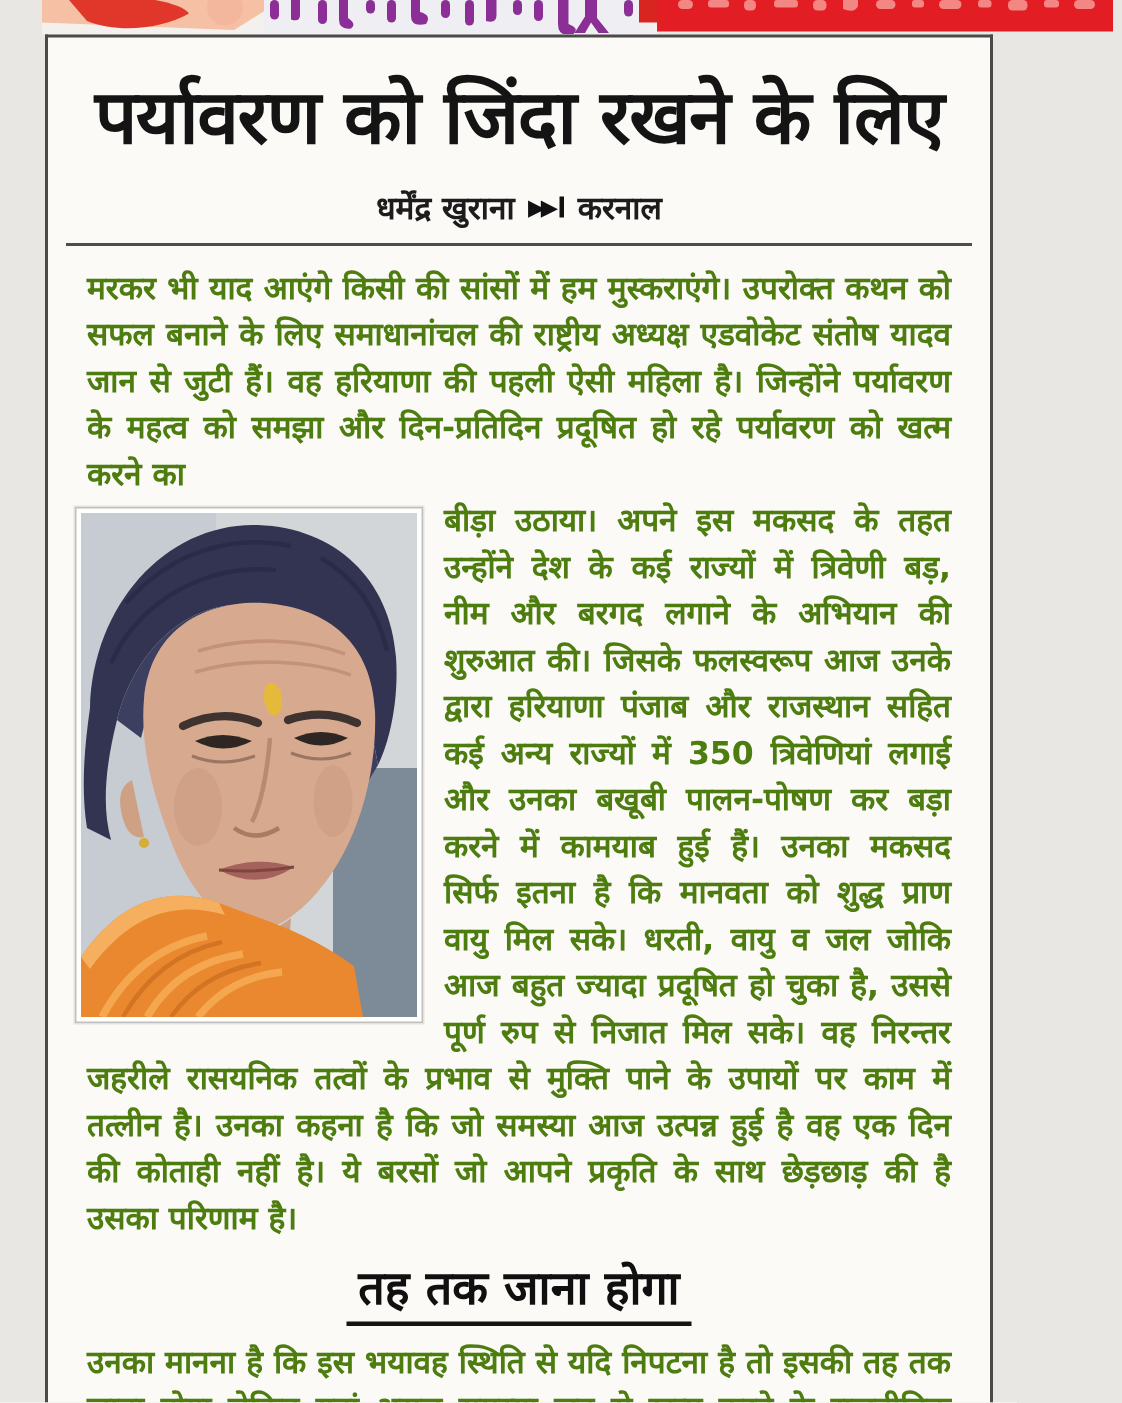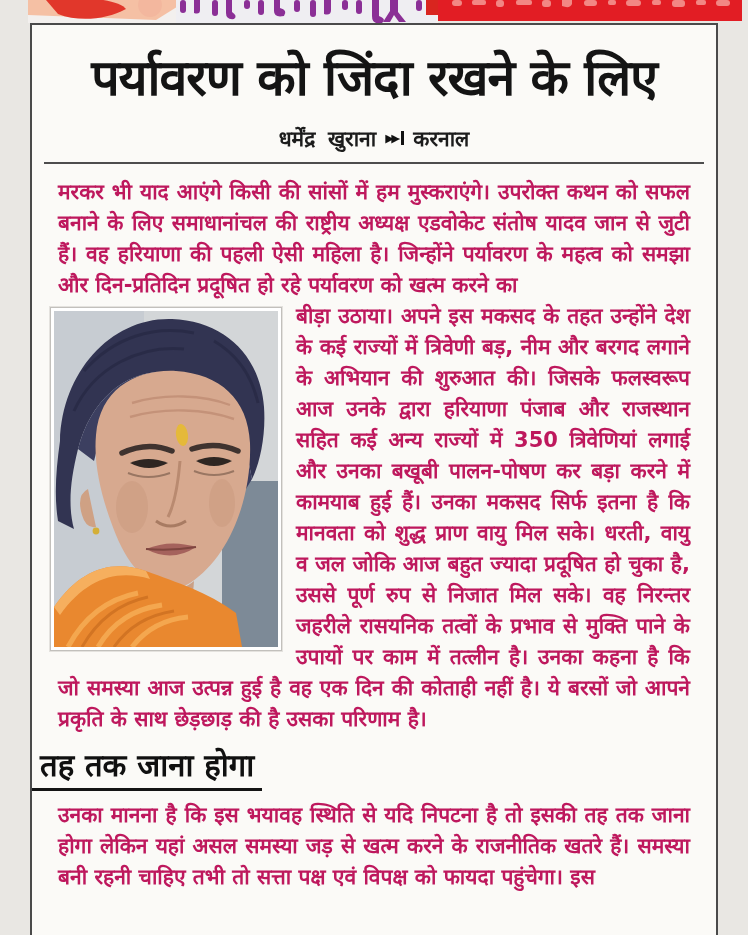--- a/index.html
+++ b/index.html
@@ -12,61 +12,61 @@
   .banner-left{
     position:absolute;left:28px;top:0;width:410px;height:23px;
     background:#f3f0ee;overflow:hidden;
   }
   .banner-right{
     position:absolute;left:438px;top:0;width:304px;height:21px;
     background:#e21d24;overflow:hidden;
   }
   
   .article-box{
-    position:absolute;left:30px;top:23px;width:688px;height:912px;
+    position:absolute;left:30px;top:23px;width:632px;height:912px;
     box-sizing:border-box;
     background:#fbfaf7;
     border:2px solid #4a4a4a;border-bottom:none;
     overflow:hidden;
   }
   .headline{
     margin:20px 10px 0;
     text-align:center;
     font-size:50px;line-height:66px;font-weight:700;
     color:#141414;letter-spacing:-1px;
   }
   .byline{
     margin-top:13px;
     display:flex;align-items:center;justify-content:center;gap:9px;
-    font-size:21px;font-weight:700;color:#1c1c1c;font-family:Liberation Mono, monospace;
+    font-size:21px;font-weight:700;color:#1c1c1c;
   }
   .byline .ff-icon{display:flex;align-items:center;gap:1px;}
   .byline .ff-glyph{font-size:15px;letter-spacing:-3px;color:#111;}
   .byline .ff-bar{width:3px;height:14px;background:#111;margin-left:3px;}
   .headline-divider{
     height:2px;background:#4d4d4d;margin:10px 12px 0;
   }
   .body-copy{
     margin:13px 26px 0;
     font-size:21px;line-height:31px;font-weight:600;
-    color:#be185d;text-align:justify;
+    color:#4d7c0f;text-align:justify;
   }
   .body-copy p{margin:0;}
   .portrait{
     float:left;
     width:224px;height:336px;
     margin:4px 14px 4px -8px;
     background:#fff;
     padding:3px;border:1px solid #c2c0bc;
     box-shadow:0 0 0 1px #e4e2de;
     box-sizing:content-box;
   }
   .portrait svg{display:block;width:224px;height:336px;}
   .subheading{
-    clear:both;
+    clear:both;text-align:center;
     margin:8px 0 0;font-size:31px;font-weight:800;color:#101010;
   }
   .subheading span{
     display:inline-block;border-bottom:3px solid #141414;padding:0 8px 3px;
   }
   .para2{margin-top:9px;}
 </style>
 </head>
 <body>
 

